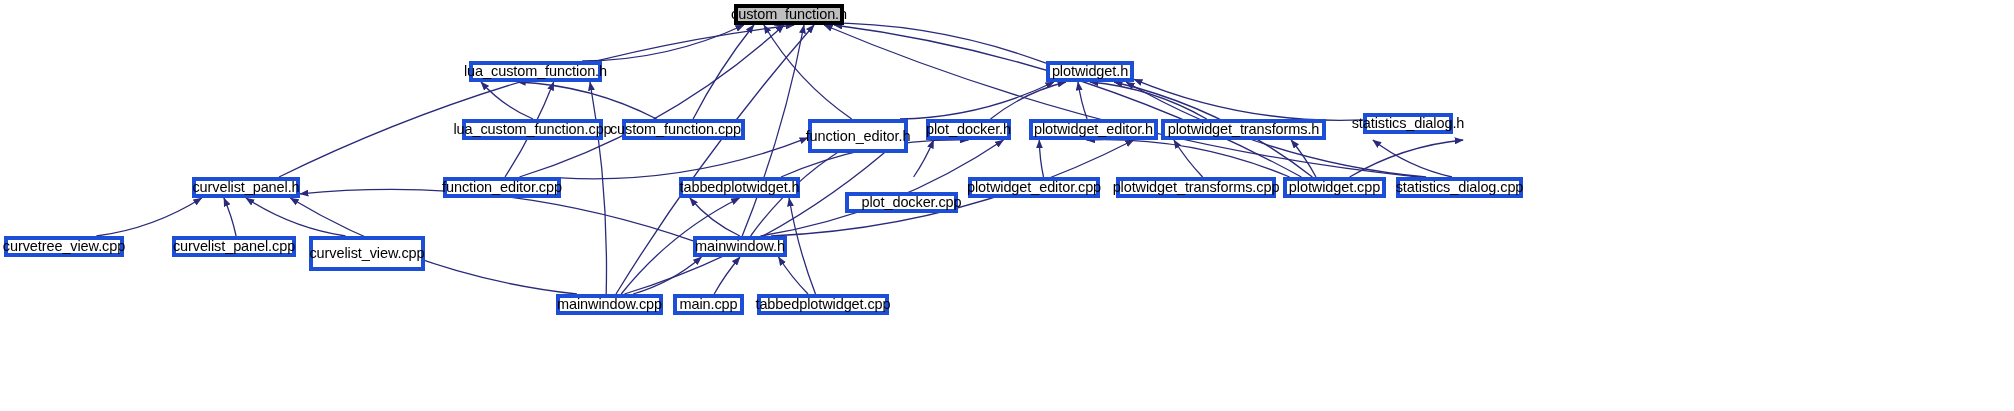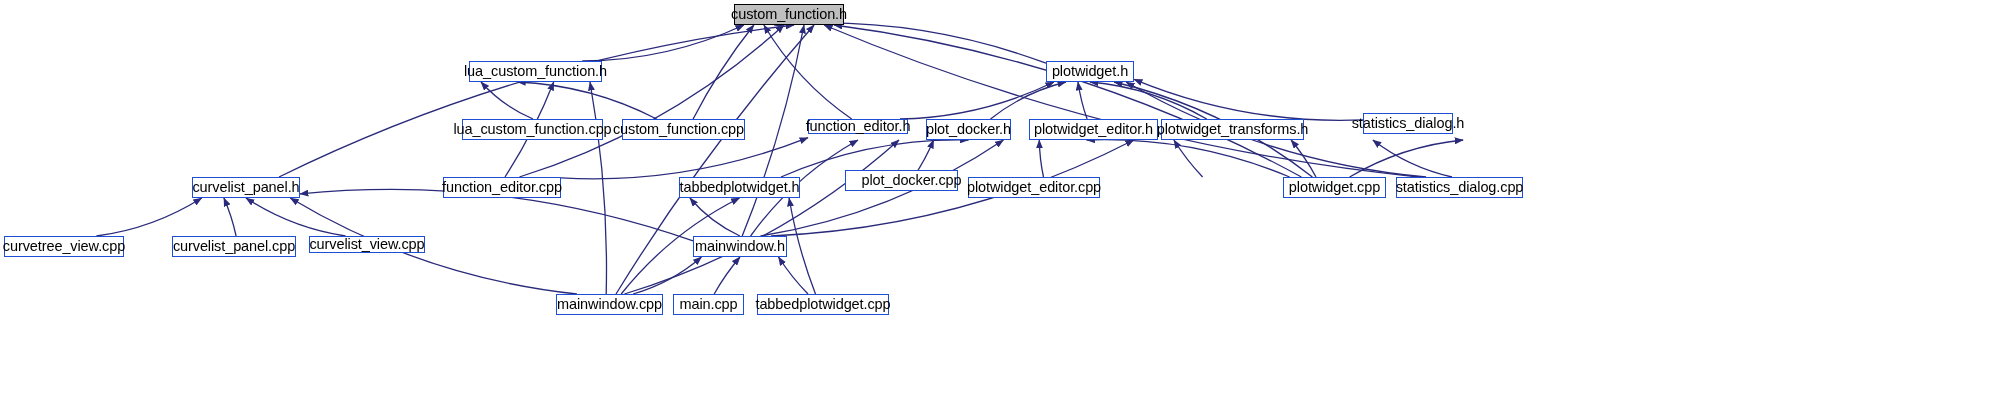--- a/index.html
+++ b/index.html
@@ -20,21 +20,21 @@
   #edge-layer {
     position: absolute;
     left: 0;
     top: 0;
     width: 2014px;
     height: 411px;
   }
   .gnode {
     position: absolute;
     box-sizing: border-box;
-    border: 1px solid #1d4ed8;
+    border: 4px solid #1d4ed8;
     background: #ffffff;
     color: #000000;
     font-size: 14.5px;
     line-height: 1;
     display: flex;
     align-items: center;
     justify-content: center;
     white-space: nowrap;
     z-index: 5;
     letter-spacing: -0.1px;
@@ -113,63 +113,66 @@
     </div>
     <div class="gnode" style="left: 469px; top: 61px; width: 133px; height: 21px;">
       <span class="gnode-label">lua_custom_function.h</span>
     </div>
     <div class="gnode" style="left: 462px; top: 119px; width: 141px; height: 21px; text-align: center;">
       <span class="gnode-label">lua_custom_function.cpp</span>
     </div>
     <div class="gnode" style="left: 622px; top: 119px; width: 123px; height: 21px; justify-content: flex-end;">
       <span class="gnode-label">custom_function.cpp</span>
     </div>
-    <div class="gnode" style="left: 808px; top: 119px; width: 100px; height: 15px;">
+    <div class="gnode" style="left: 808px; top: 119px; width: 100px; height: 34px;">
       <span class="gnode-label">function_editor.h</span>
     </div>
     <div class="gnode" style="left: 926px; top: 119px; width: 85px; height: 21px;">
       <span class="gnode-label">plot_docker.h</span>
     </div>
     <div class="gnode" style="left: 1029px; top: 119px; width: 129px; height: 21px;">
       <span class="gnode-label">plotwidget_editor.h</span>
     </div>
-    <div class="gnode" style="left: 1161px; top: 119px; width: 143px; height: 21px;">
+    <div class="gnode" style="left: 1161px; top: 119px; width: 165px; height: 21px;">
       <span class="gnode-label">plotwidget_transforms.h</span>
     </div>
     <div class="gnode" style="left: 1363px; top: 113px; width: 90px; height: 21px;">
       <span class="gnode-label">statistics_dialog.h</span>
     </div>
     <div class="gnode" style="left: 192px; top: 177px; width: 108px; height: 21px;">
       <span class="gnode-label">curvelist_panel.h</span>
     </div>
     <div class="gnode" style="left: 443px; top: 177px; width: 118px; height: 21px;">
       <span class="gnode-label">function_editor.cpp</span>
     </div>
     <div class="gnode" style="left: 679px; top: 177px; width: 121px; height: 21px;">
       <span class="gnode-label">tabbedplotwidget.h</span>
     </div>
-    <div class="gnode" style="left: 845px; top: 170px; width: 113px; height: 21px; padding-left: 20px;">
+    <div class="gnode" style="left: 845px; top: 192px; width: 113px; height: 21px; padding-left: 20px;">
       <span class="gnode-label">plot_docker.cpp</span>
     </div>
     <div class="gnode" style="left: 968px; top: 177px; width: 132px; height: 21px;">
       <span class="gnode-label">plotwidget_editor.cpp</span>
+    </div>
+    <div class="gnode" style="left: 1116px; top: 177px; width: 160px; height: 21px;">
+      <span class="gnode-label">plotwidget_transforms.cpp</span>
     </div>
     <div class="gnode" style="left: 1283px; top: 177px; width: 103px; height: 21px;">
       <span class="gnode-label">plotwidget.cpp</span>
     </div>
     <div class="gnode" style="left: 1396px; top: 177px; width: 127px; height: 21px;">
       <span class="gnode-label">statistics_dialog.cpp</span>
     </div>
     <div class="gnode" style="left: 4px; top: 236px; width: 120px; height: 21px;">
       <span class="gnode-label">curvetree_view.cpp</span>
     </div>
     <div class="gnode" style="left: 172px; top: 236px; width: 124px; height: 21px;">
       <span class="gnode-label">curvelist_panel.cpp</span>
     </div>
-    <div class="gnode" style="left: 309px; top: 236px; width: 116px; height: 17px;">
+    <div class="gnode" style="left: 309px; top: 236px; width: 116px; height: 35px;">
       <span class="gnode-label">curvelist_view.cpp</span>
     </div>
     <div class="gnode" style="left: 693px; top: 236px; width: 94px; height: 21px;">
       <span class="gnode-label">mainwindow.h</span>
     </div>
     <div class="gnode" style="left: 556px; top: 294px; width: 107px; height: 21px;">
       <span class="gnode-label">mainwindow.cpp</span>
     </div>
     <div class="gnode" style="left: 673px; top: 294px; width: 71px; height: 21px; text-align: right;">
       <span class="gnode-label">main.cpp</span>

